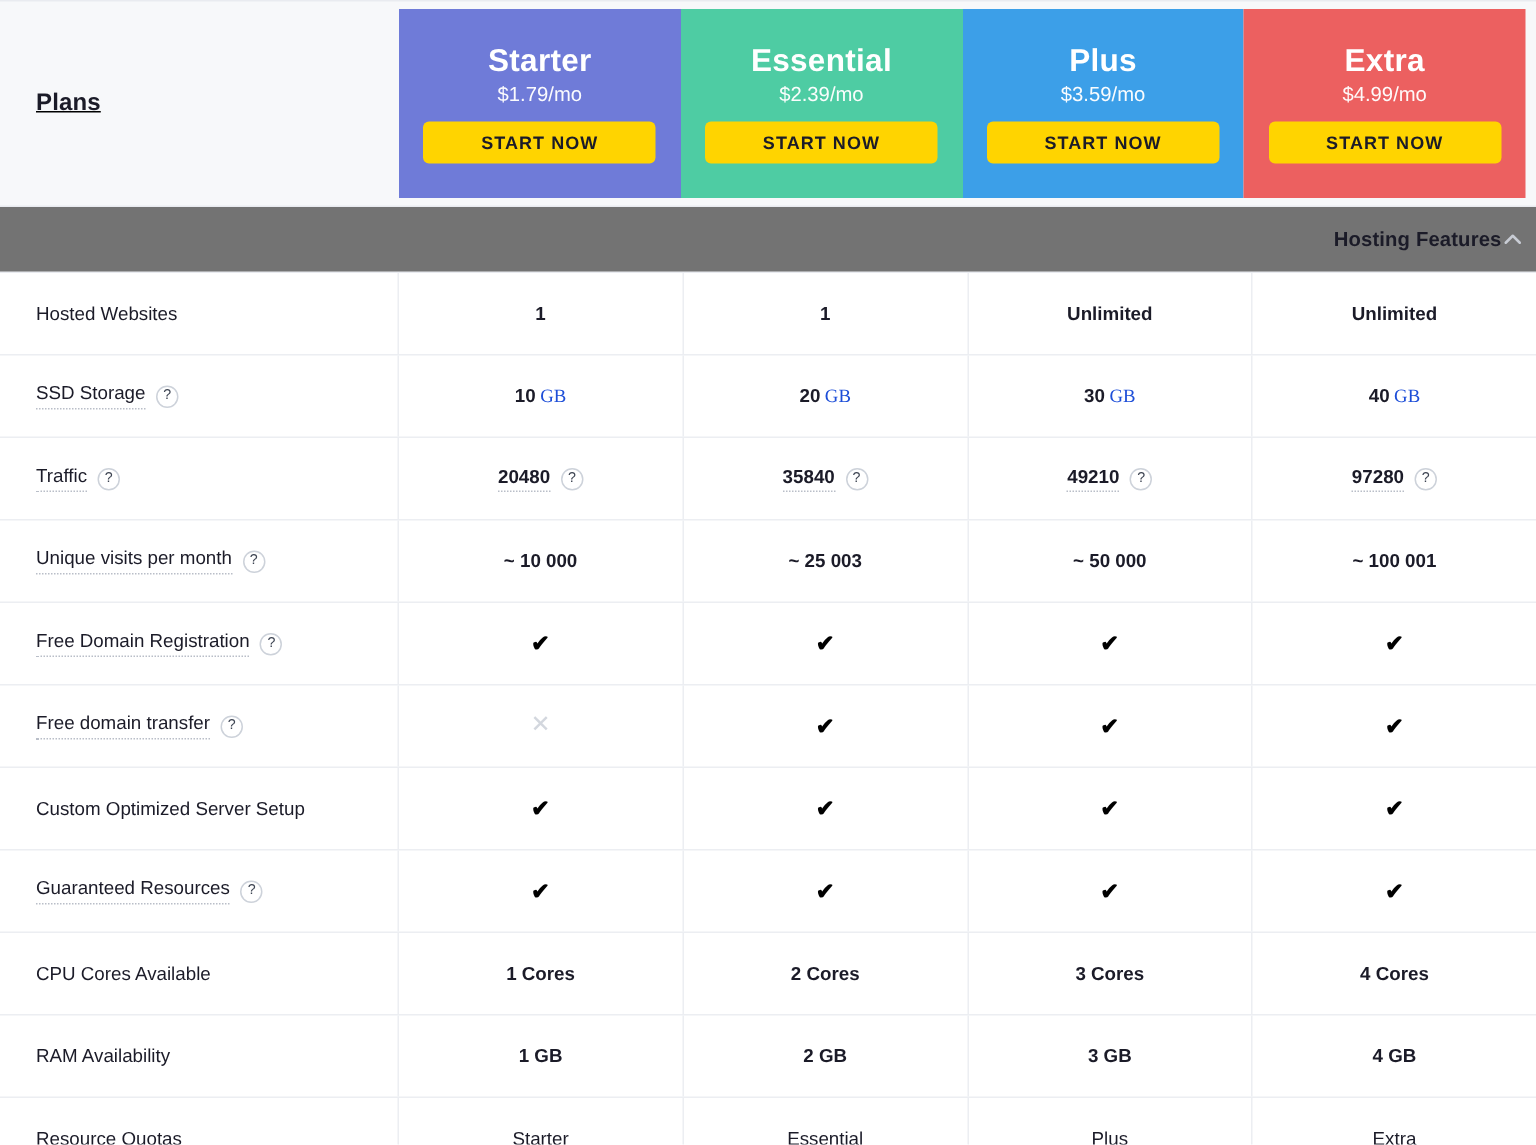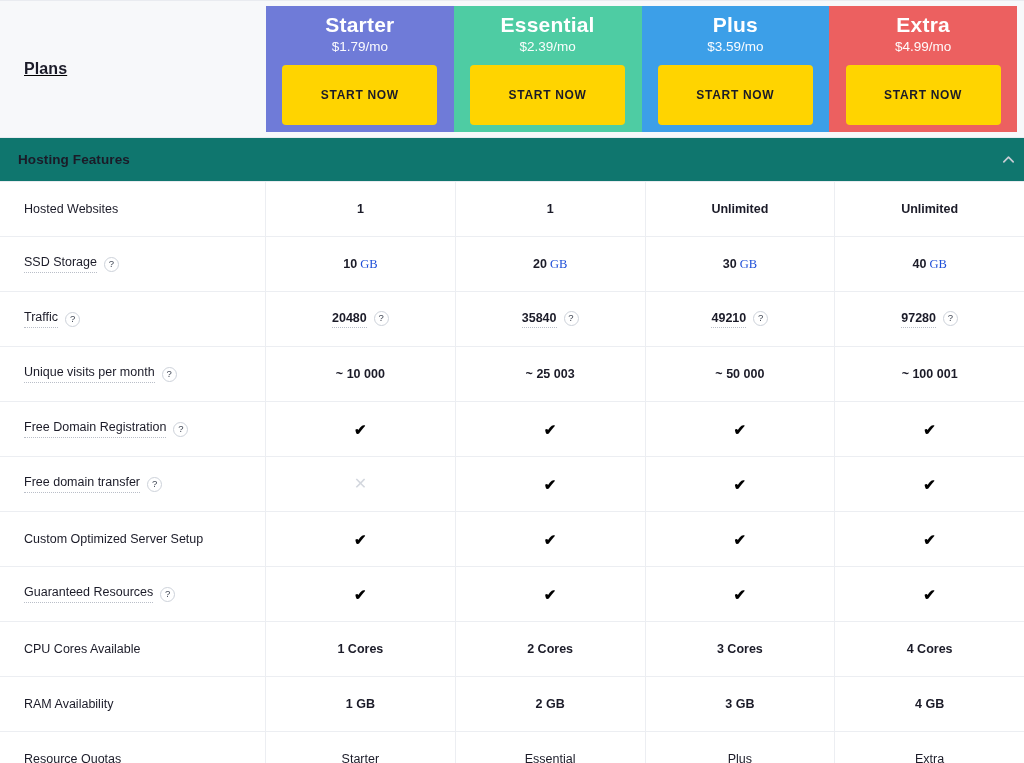--- a/index.html
+++ b/index.html
@@ -72,34 +72,34 @@
   }
   .plan-cta {
     background: #ffd400;
     color: #1b1b28;
     border: none;
     border-radius: 4px;
     font-family: "Liberation Sans", sans-serif;
     font-size: 12px;
     font-weight: bold;
     letter-spacing: .7px;
-    padding: 23px 0;
+    padding: 7px 0;
     width: 155px;
     cursor: pointer;
   }
 
   
   .section-header {
     height: 44px;
-    background: #0f766e;
+    background: #737373;
     border-bottom: 1px solid #e9ebf0;
     display: flex;
     align-items: center;
     padding: 0 8px 0 18px;
-    justify-content: space-between;
+    justify-content: flex-end;
     cursor: pointer;
   }
   .section-title {
     font-size: 13.5px;
     font-weight: bold;
     color: #1b1b28;
     letter-spacing: .1px;
   }
   .chev {
     width: 15px;
@@ -161,20 +161,21 @@
     font-size: 12.5px;
     color: #1b1b28;
     text-align: center;
   }
   .fcell-val:last-child { border-right: none; }
   .v-strong { font-weight: bold; }
   .v-unit { font-weight: normal; color: #1d4ed8; margin-left: 3px; font-family: Liberation Serif, serif; }
   .v-plain { font-weight: normal; }
   .v-num-help {
     display: inline-flex;
+    align-items: center;
   }
   .v-num-help .num {
     font-weight: bold;
     border-bottom: 1px dotted #b9bec8;
     padding-bottom: 2px;
     cursor: help;
   }
   .check {
     color: #000000;
     font-size: 15px;

